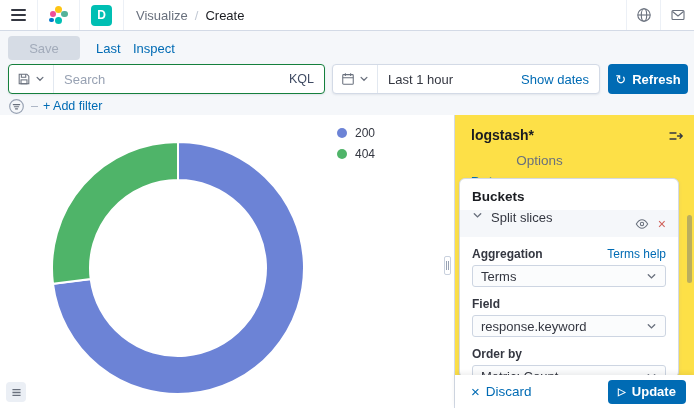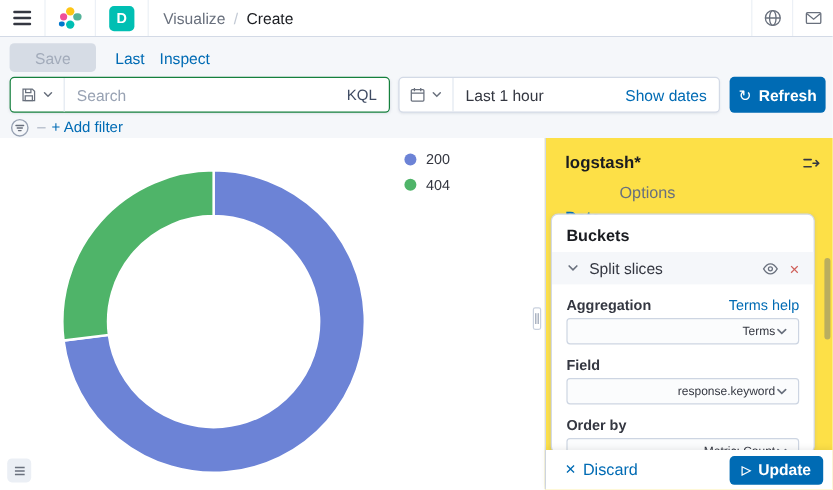--- a/index.html
+++ b/index.html
@@ -90,32 +90,32 @@
   .collapse-btn { position:absolute; right:10px; top:13px; cursor:pointer; }
   .tabs { position:absolute; left:16px; top:38px; display:flex; gap:16px; }
   .tab { font-size:13.5px; padding-bottom:6px; cursor:pointer; }
   .tab.active { color:#006BB4; font-weight:600; border-bottom:2px solid #006BB4;margin-top:21px; }
   .tab.inactive { color:#69707D; }
 
   .agg-card { position:absolute; left:4px; top:63px; width:220px; height:200px; background:#fff;
     border:1px solid #D3DAE6; border-radius:6px; overflow:hidden;
     box-shadow:0 1px 3px rgba(152,162,179,0.3); }
   .buckets-title { padding:10px 12px 6px; font-size:13.5px; font-weight:700; color:#1a1c21; }
-  .accordion { height:27px; background:#F5F7FA; display:flex; align-items:center; padding:0 12px; cursor:pointer; }
+  .accordion { height:27px; background:#F5F7FA; display:flex; padding:0 12px; cursor:pointer; }
   .accordion-label { margin-left:8px; font-size:13px; color:#343741; }
   .accordion-actions { margin-left:auto; display:flex; align-items:center; gap:9px; }
   .remove-x { color:#D0605A; font-size:14px; line-height:1; cursor:pointer; }
   .fields { padding:10px 12px 0; }
   .field-group { margin-bottom:10px; }
   .label-row { display:flex; align-items:center; margin-bottom:4px; }
   .field-label { font-size:12px; font-weight:700; color:#343741; }
   .help-link { margin-left:auto; font-size:12px; color:#006BB4; cursor:pointer; }
   .select { height:22px; background:#FBFCFD; border:1px solid #CDD5E2; border-radius:3px;
     display:flex; align-items:center; padding:0 8px; cursor:pointer; }
-  .select-value { font-size:10px; color:#343741; flex:1; white-space:nowrap; overflow:hidden;text-align:right; }
+  .select-value { font-size:13px; color:#343741; flex:1; white-space:nowrap; overflow:hidden; }
 
   .scroll-thumb { position:absolute; right:2px; top:100px; width:5px; height:68px;
     background:rgba(105,112,125,0.45); border-radius:3px; cursor:grab; }
 
   .panel-footer { position:absolute; left:0; right:0; bottom:0; height:33px; background:#fff;
     box-shadow:0 -2px 5px rgba(0,0,0,0.07); display:flex; align-items:center; padding:0 8px 0 16px; }
   .discard { display:flex; align-items:center; gap:6px; color:#006BB4; font-size:13.5px; cursor:pointer; }
   .discard-x { font-size:15px; line-height:1; }
   .update-btn { margin-left:auto; width:78px; height:24px; border-radius:4px; background:#006BB4;
     color:#fff; border:none; font-family:inherit; font-size:13px; font-weight:600;

